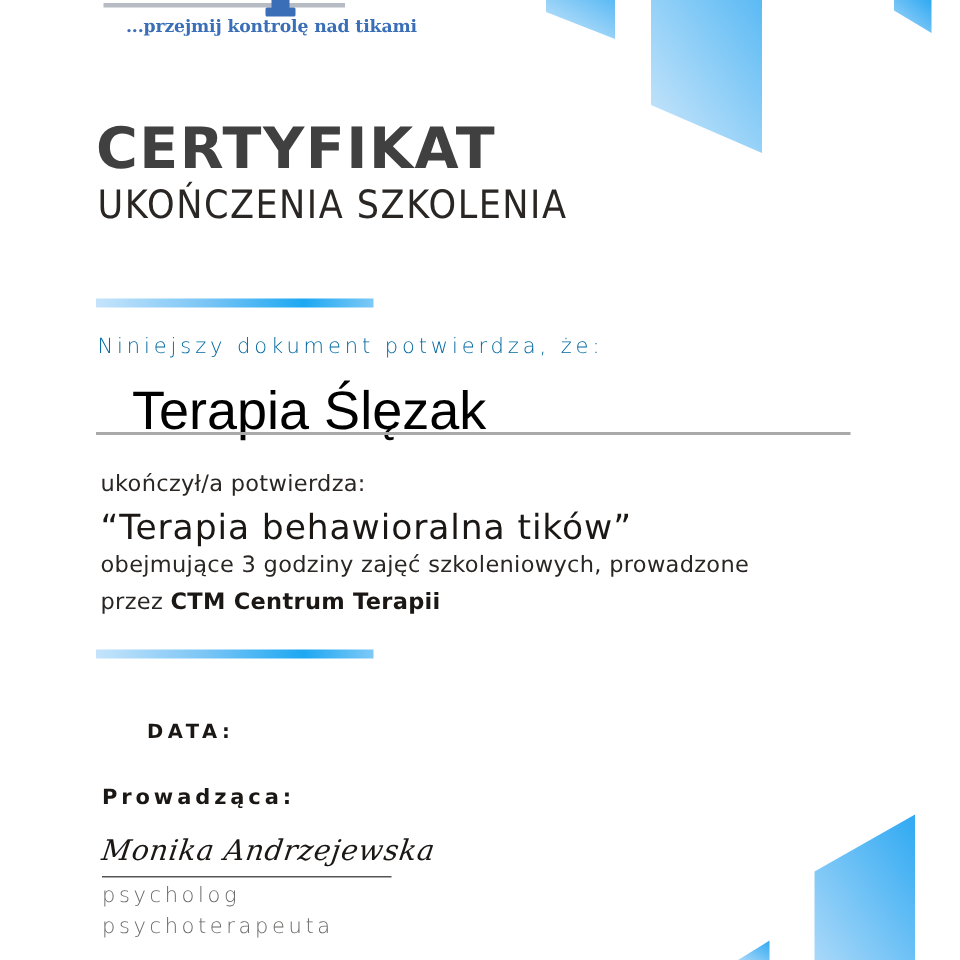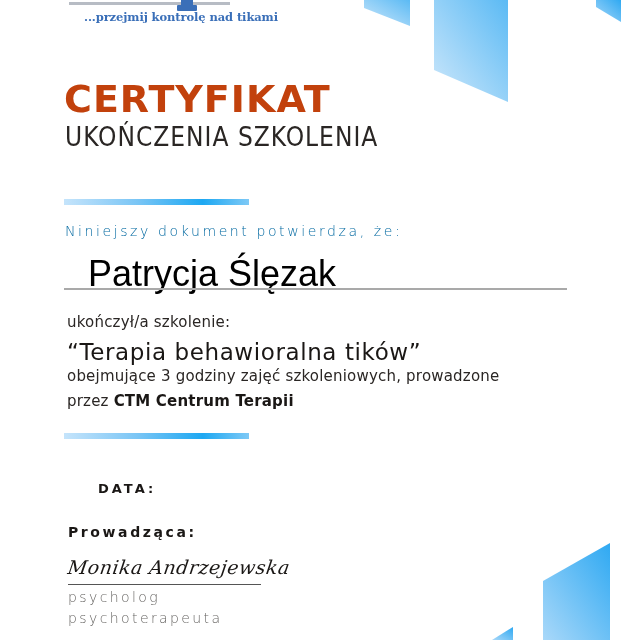--- a/index.html
+++ b/index.html
@@ -6,21 +6,21 @@
     body { width: 640px; height: 640px; position: relative; overflow: hidden; font-family: "Liberation Sans", sans-serif; color: #1a1715; }
     .abs { position: absolute; }
     
     .logo-line { left: 69px; top: 2px; width: 161px; height: 3px; background: #b7bcc4; }
     .logo-stem { left: 181px; top: 0; width: 12px; height: 7px; background: #3a6fb8; }
     .logo-base { left: 177px; top: 5px; width: 20px; height: 6px; background: #3a6fb8; border-radius: 1px; }
     .logo-tagline { left: 84px; top: 10px; font-family: "DejaVu Serif", serif; font-weight: bold; font-size: 11.5px; color: #3a6fb8; letter-spacing: -0.1px; }
     
     .deco { pointer-events: none; }
     
-    .title { left: 64px; top: 80px; font-family: "DejaVu Sans", sans-serif; font-weight: bold; font-size: 38px; letter-spacing: 1px; color: #c2410c; line-height: 1; }
+    .title { left: 64px; top: 80px; font-family: "DejaVu Sans", sans-serif; font-weight: bold; font-size: 38px; letter-spacing: 1px; color: #404040; line-height: 1; }
     .subtitle { left: 65px; top: 124px; font-family: "DejaVu Sans", sans-serif; font-weight: normal; font-size: 26px; letter-spacing: 1px; color: #2a2624; line-height: 1; font-stretch: condensed; }
     .bar { height: 6px; background: linear-gradient(to right, #c5e4fb 0%, #79c5f5 40%, #1da8f2 75%, #7ec9f6 100%); }
     .bar-top { left: 64px; top: 199px; width: 185px; }
     .bar-bottom { left: 64px; top: 433px; width: 185px; }
     .intro { left: 65px; top: 223px; font-family: "DejaVu Sans", sans-serif; font-size: 14px; letter-spacing: 2.6px; color: #0369a1; font-weight: 300; }
     .name { left: 88px; top: 256px; font-family: "Liberation Sans", sans-serif; font-size: 36px; color: #000; line-height: 1; }
     .name-line { left: 64px; top: 288px; width: 503px; height: 2px; background: #a9a9a9; }
     .body-line { left: 67px; font-family: "DejaVu Sans", sans-serif; font-size: 15px; color: #2a2624; letter-spacing: 0.2px; }
     .l1 { top: 313px; }
     .course { left: 67px; top: 339px; font-family: "DejaVu Sans", sans-serif; font-weight: normal; font-size: 23px; color: #1a1715; letter-spacing: 0.6px; }
@@ -63,24 +63,24 @@
   <polygon points="492,640 513,627 513,640" fill="url(#g2)"></polygon>
 </svg>
 
 <div class="abs title">CERTYFIKAT</div>
 <div class="abs subtitle">UKOŃCZENIA SZKOLENIA</div>
 
 <div class="abs bar bar-top"></div>
 
 <div class="abs intro">Niniejszy dokument potwierdza, że:</div>
 
-<div class="abs name">Patrycja Ślęzak</div>
+<div class="abs name">Terapia Ślęzak</div>
 <div class="abs name-line"></div>
 
-<div class="abs body-line l1">ukończył/a szkolenie:</div>
+<div class="abs body-line l1">ukończył/a potwierdza:</div>
 <div class="abs course">“Terapia behawioralna tików”</div>
 <div class="abs body-line l3">obejmujące 3 godziny zajęć szkoleniowych, prowadzone</div>
 <div class="abs body-line l4">
   <span>przez</span>
   <b>CTM Centrum Terapii</b>
 </div>
 
 <div class="abs bar bar-bottom"></div>
 
 <div class="abs date-label">DATA:</div>

